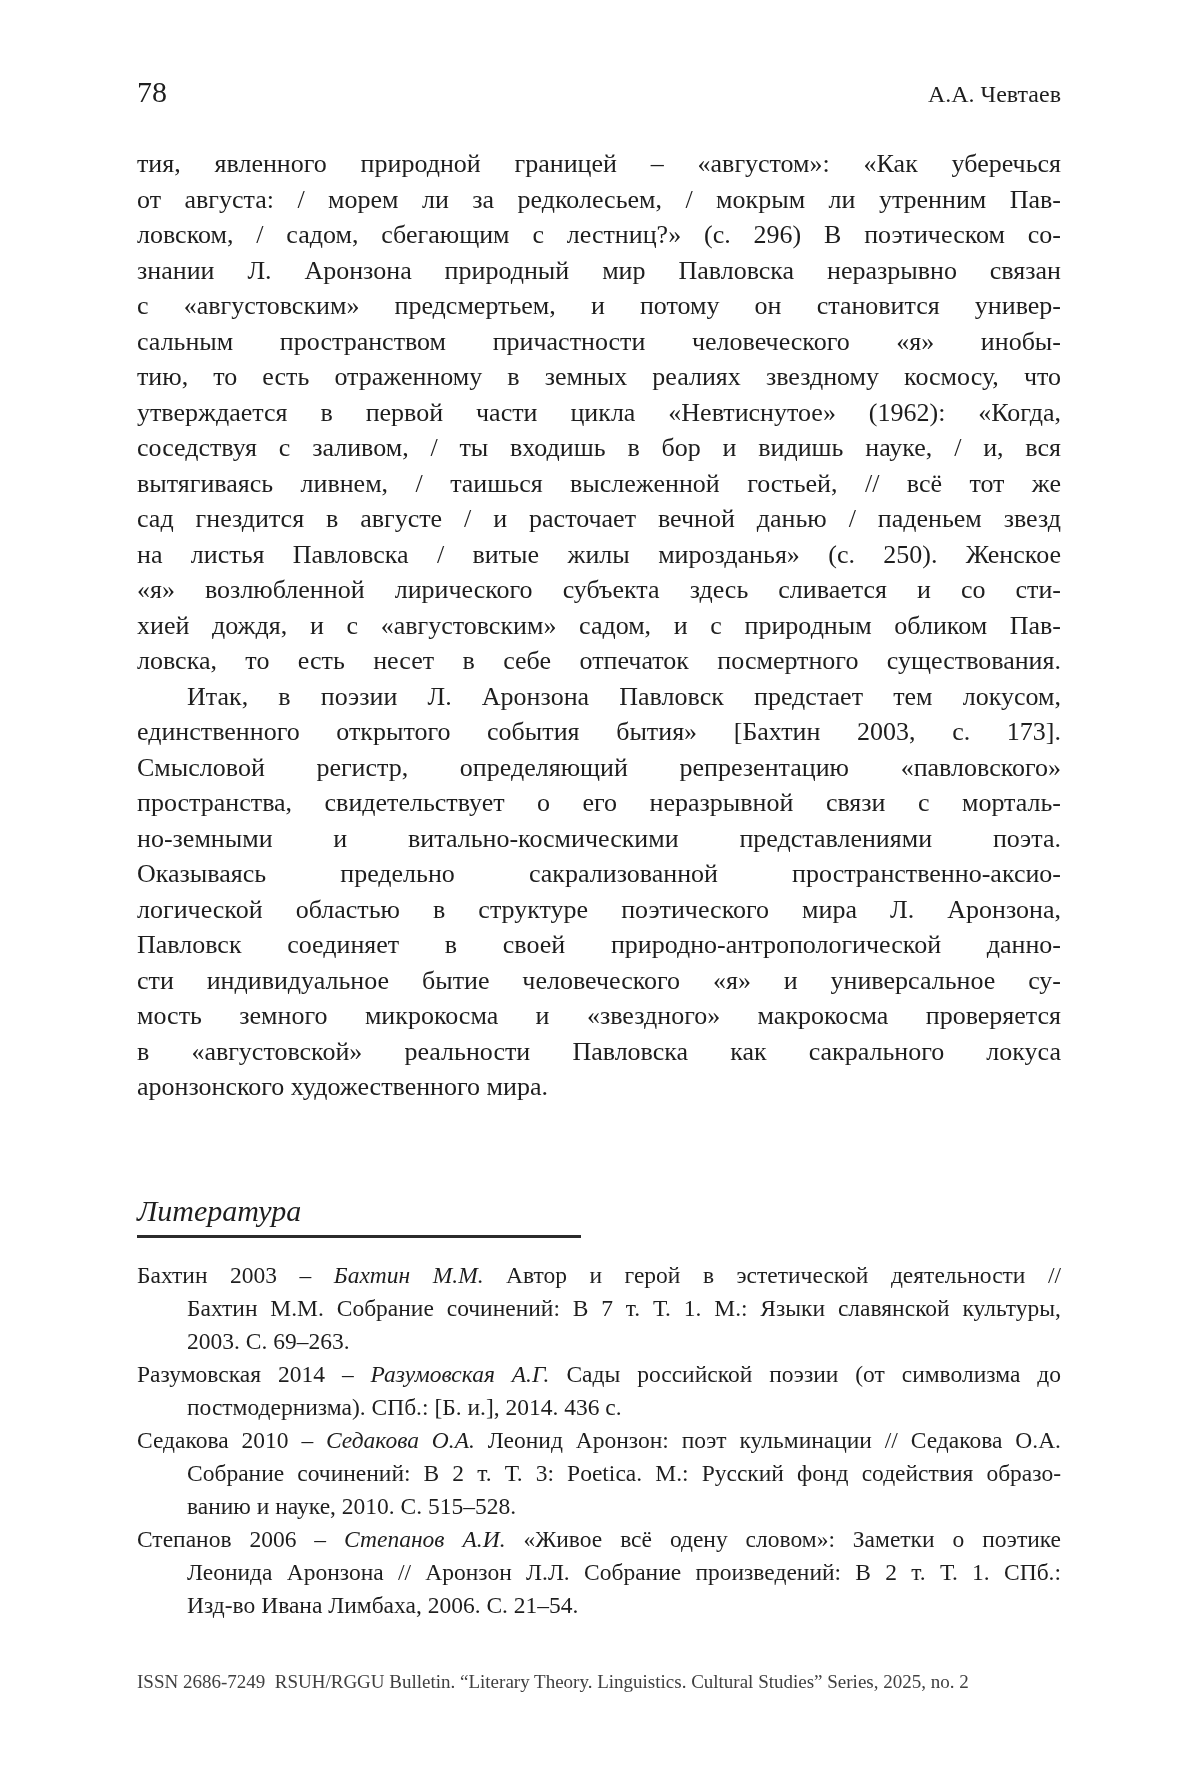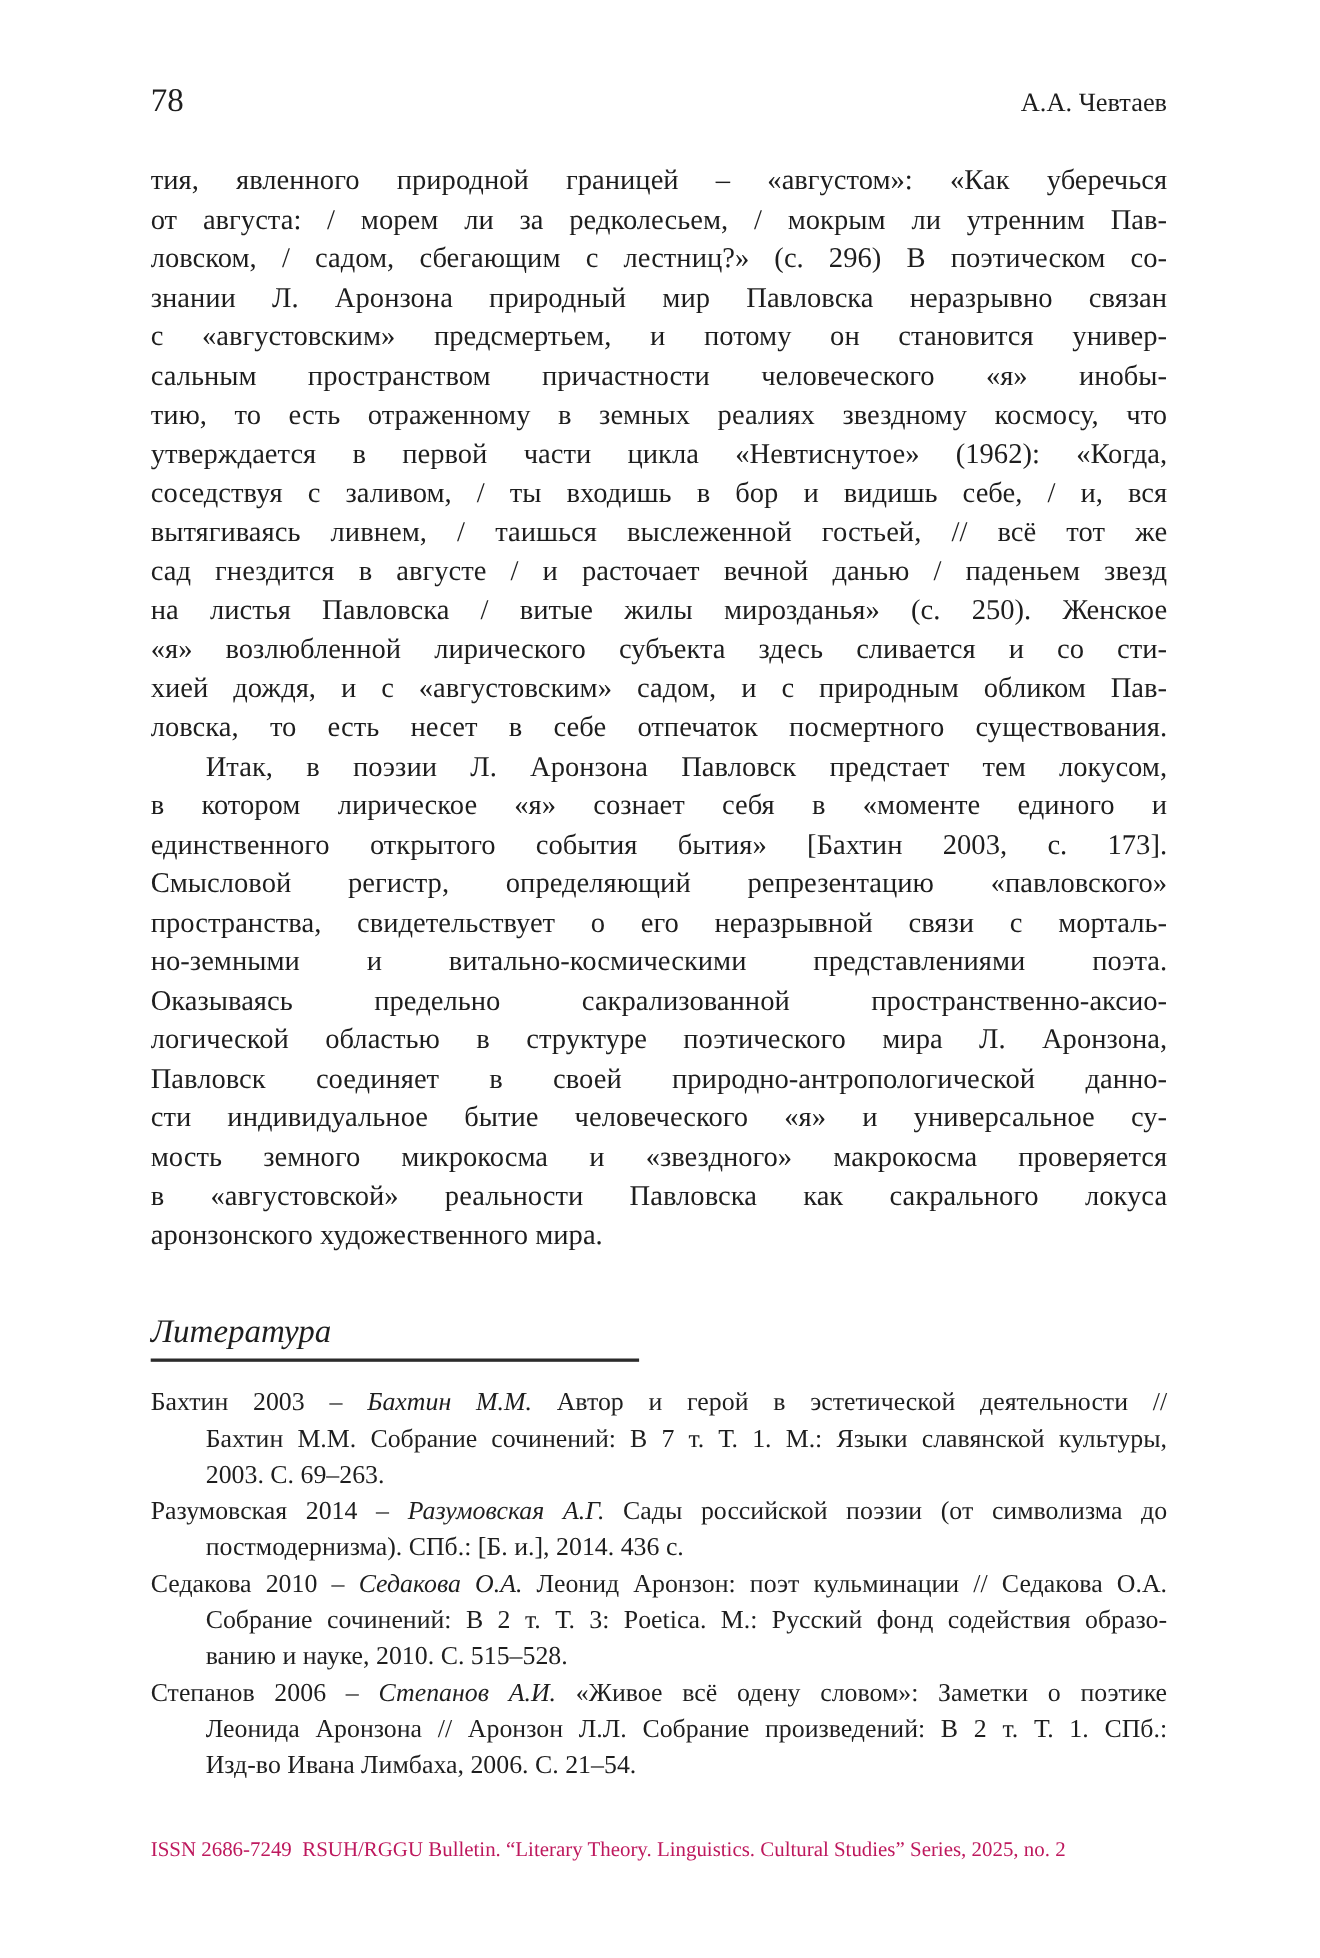--- a/index.html
+++ b/index.html
@@ -74,21 +74,21 @@
   .rline.cont { padding-left: 50px; }
   .rline .it { font-style: italic; margin-top: 24px; }
   .page-footer {
     position: absolute;
     top: 1670px;
     left: 137px;
     width: 930px;
     font-size: 19px;
     line-height: 24px;
     white-space: pre;
-    color: #be185d;
+    color: #404040;
   }
 </style>
 </head>
 <body>
 
 <div class="page">
 
   <div class="running-header">
     <span class="page-number">78</span>
     <span class="author-name">А.А. Чевтаев</span>
@@ -97,31 +97,30 @@
   <div class="body-text" id="body-text">
       <div class="para">
         <div class="line">тия, явленного природной границей – «августом»: «Как уберечься</div>
         <div class="line">от августа: / морем ли за редколесьем, / мокрым ли утренним Пав-</div>
         <div class="line">ловском, / садом, сбегающим с лестниц?» (с. 296) В поэтическом со-</div>
         <div class="line">знании Л. Аронзона природный мир Павловска неразрывно связан</div>
         <div class="line">с «августовским» предсмертьем, и потому он становится универ-</div>
         <div class="line">сальным пространством причастности человеческого «я» инобы-</div>
         <div class="line">тию, то есть отраженному в земных реалиях звездному космосу, что</div>
         <div class="line">утверждается в первой части цикла «Невтиснутое» (1962): «Когда,</div>
-        <div class="line">соседствуя с заливом, / ты входишь в бор и видишь себе, / и, вся</div>
+        <div class="line">соседствуя с заливом, / ты входишь в бор и видишь науке, / и, вся</div>
         <div class="line">вытягиваясь ливнем, / таишься выслеженной гостьей, // всё тот же</div>
         <div class="line">сад гнездится в августе / и расточает вечной данью / паденьем звезд</div>
         <div class="line">на листья Павловска / витые жилы мирозданья» (с. 250). Женское</div>
         <div class="line">«я» возлюбленной лирического субъекта здесь сливается и со сти-</div>
         <div class="line">хией дождя, и с «августовским» садом, и с природным обликом Пав-</div>
         <div class="line">ловска, то есть несет в себе отпечаток посмертного существования.</div>
       </div>
       <div class="para">
         <div class="line indent">Итак, в поэзии Л. Аронзона Павловск предстает тем локусом,</div>
-        <div class="line">в котором лирическое «я» сознает себя в «моменте единого и</div>
         <div class="line">единственного открытого события бытия» [Бахтин 2003, с. 173].</div>
         <div class="line">Смысловой регистр, определяющий репрезентацию «павловского»</div>
         <div class="line">пространства, свидетельствует о его неразрывной связи с морталь-</div>
         <div class="line">но-земными и витально-космическими представлениями поэта.</div>
         <div class="line">Оказываясь предельно сакрализованной пространственно-аксио-</div>
         <div class="line">логической областью в структуре поэтического мира Л. Аронзона,</div>
         <div class="line">Павловск соединяет в своей природно-антропологической данно-</div>
         <div class="line">сти индивидуальное бытие человеческого «я» и универсальное су-</div>
         <div class="line">мость земного микрокосма и «звездного» макрокосма проверяется</div>
         <div class="line">в «августовской» реальности Павловска как сакрального локуса</div>

